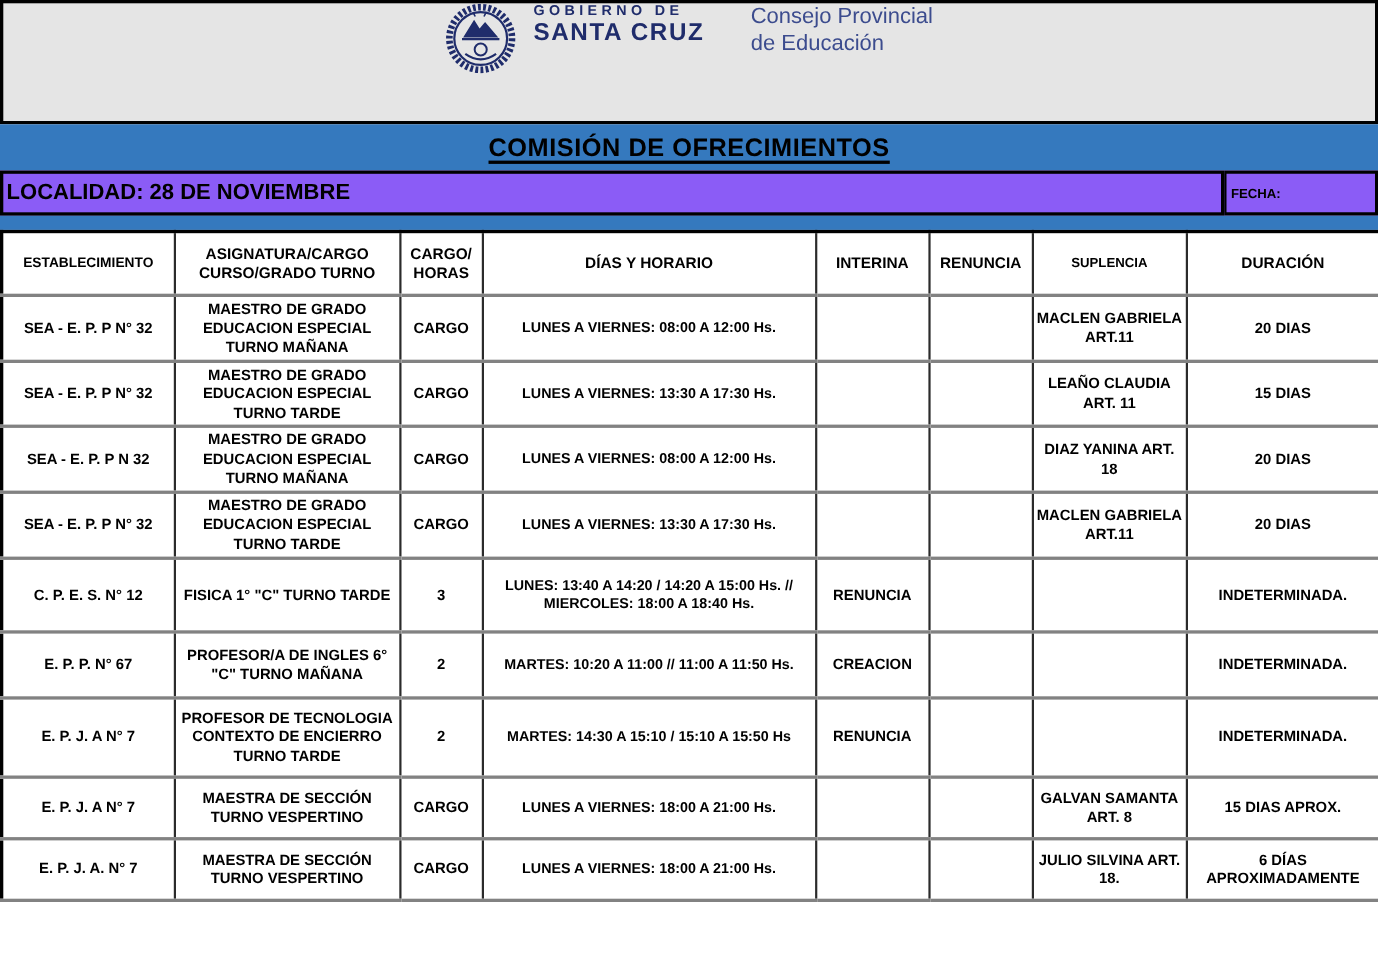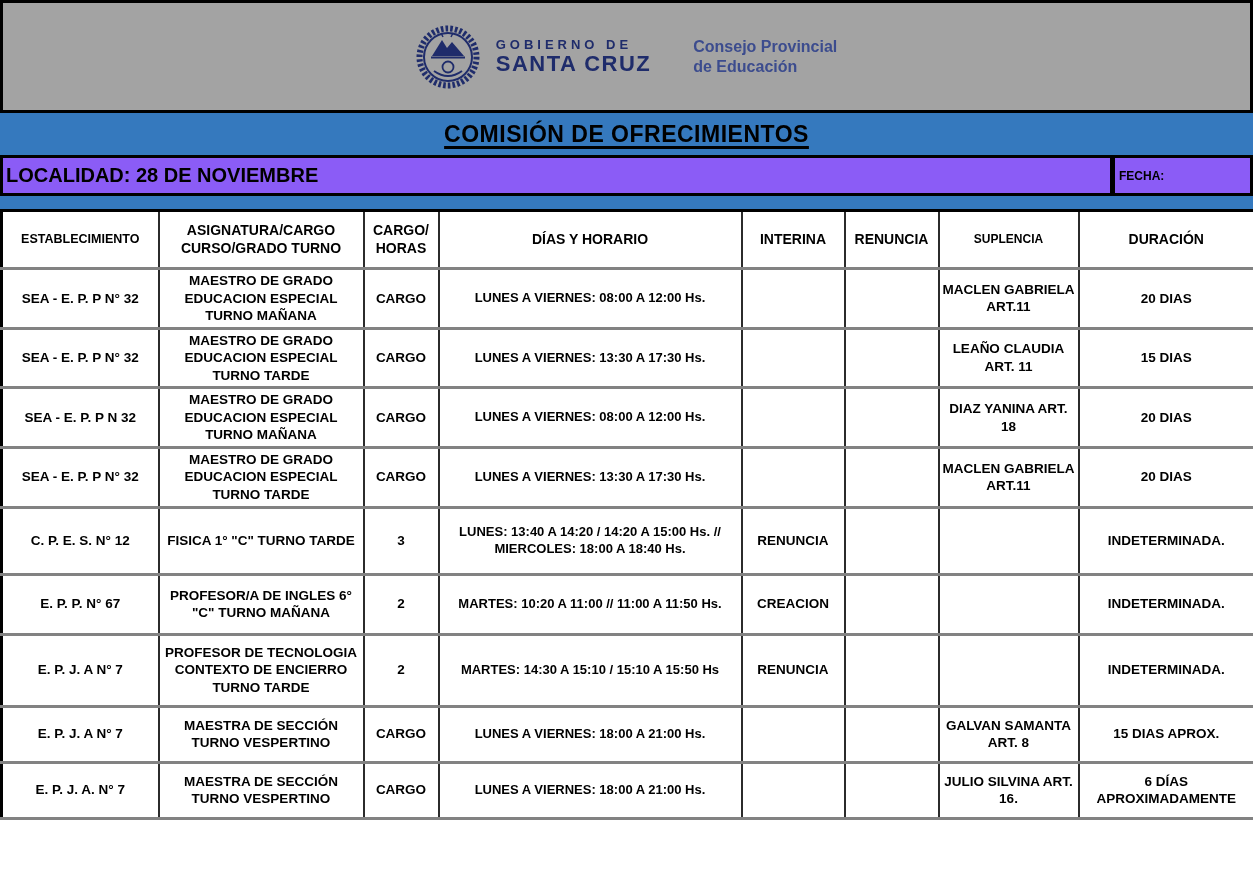--- a/index.html
+++ b/index.html
@@ -12,29 +12,29 @@
   *{box-sizing:border-box;}
   html,body{margin:0;padding:0;}
   body{
     width:1253px;height:880px;background:#fff;color:#000;
     font-family:"Liberation Sans",sans-serif;font-weight:bold;
     overflow:hidden;
   }
   
   .header-box{
     height:113px;border:3px solid #000;
-    display:flex;align-items:center;justify-content:center;gap:16px;
-    background:#a3a3a3;
+    display:flex;align-items:flex-start;justify-content:center;gap:16px;
+    background:#e5e5e5;
   }
   .seal{width:64px;height:64px;flex:0 0 auto;}
   .gov-block{line-height:1.05;margin-right:26px;}
   .gov-line1{font-size:13px;letter-spacing:4px;color:var(--navy);font-weight:600;}
   .gov-line2{font-size:22px;letter-spacing:1.5px;color:var(--navy);font-weight:bold;}
   .org-block{line-height:1.2;}
-  .org-line{font-size:16px;color:var(--slate);font-weight:700;}
+  .org-line{font-size:20px;color:var(--slate);font-weight:400;}
   
   .title-bar{
     height:42px;background:var(--accent);
     display:flex;align-items:center;justify-content:center;
   }
   .doc-title{
     font-size:23px;font-weight:bold;color:#000;
     text-decoration:underline;text-decoration-thickness:2.5px;text-underline-offset:4px;
     letter-spacing:0.5px;
   }
@@ -213,17 +213,17 @@
         <td>GALVAN SAMANTA ART. 8</td>
         <td>15 DIAS APROX.</td>
       </tr>
       <tr style="height: 56px;">
         <td>E. P. J. A. N° 7</td>
         <td>MAESTRA DE SECCIÓN TURNO VESPERTINO</td>
         <td>CARGO</td>
         <td>LUNES A VIERNES: 18:00 A 21:00 Hs.</td>
         <td></td>
         <td></td>
-        <td>JULIO SILVINA ART. 16.</td>
+        <td>JULIO SILVINA ART. 18.</td>
         <td>6 DÍAS APROXIMADAMENTE</td>
       </tr>
     </tbody>
 </table>
 
 </body></html>

